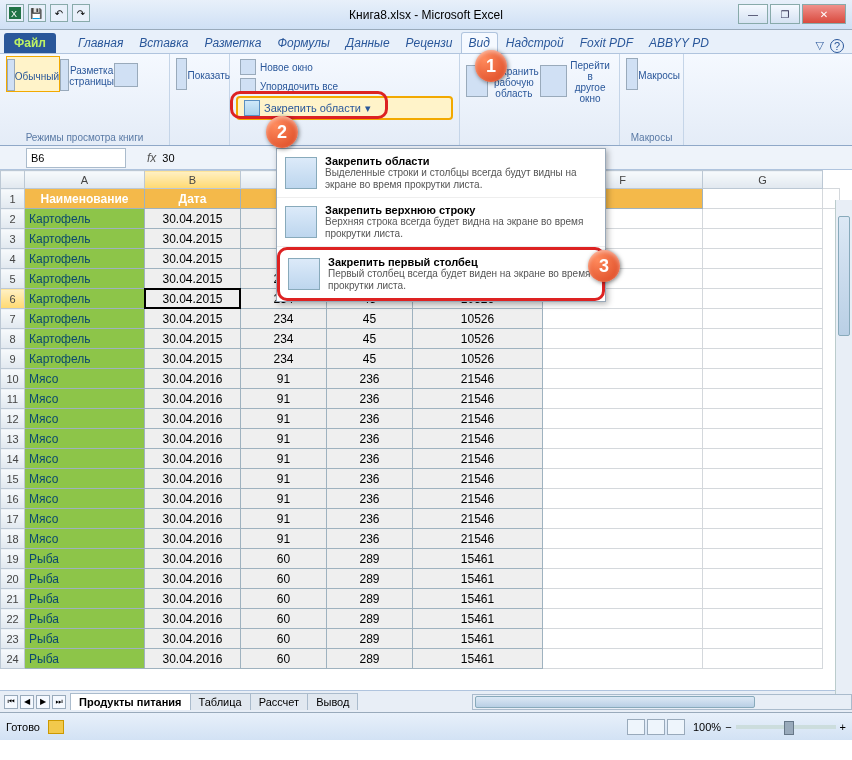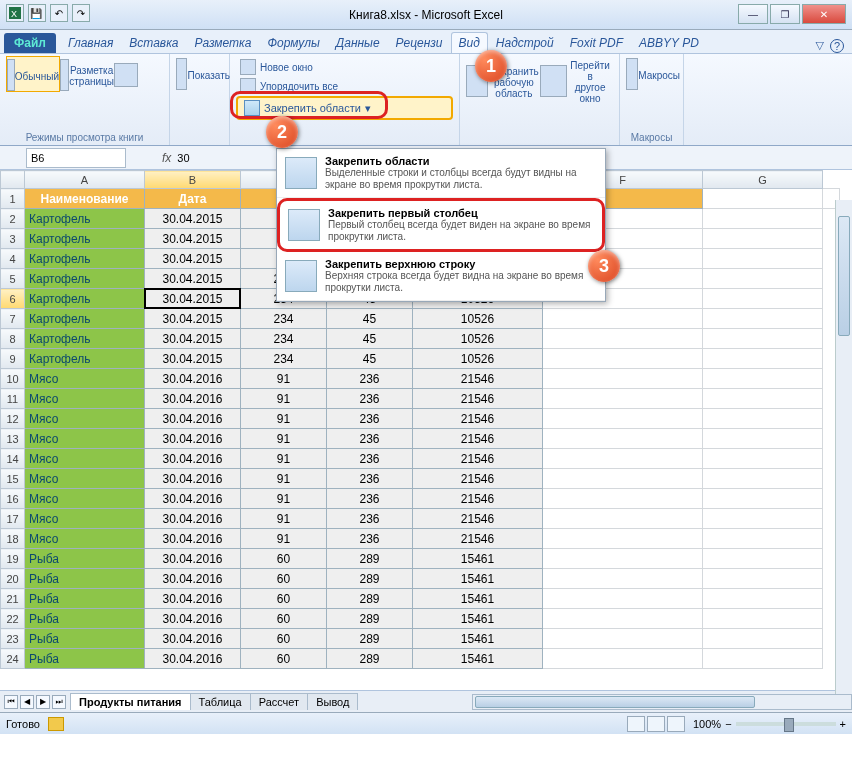--- a/index.html
+++ b/index.html
@@ -8,21 +8,21 @@
 
 .titlebar { height: 30px; background: linear-gradient(#e8f0fa,#cfe0f5); border-bottom: 1px solid #9ab; display: flex; align-items: center; justify-content: center; position: relative; font-size: 12px; }
 .titlebar .sys { position: absolute; right: 6px; top: 4px; display: flex; gap: 2px; }
 .titlebar .left-ctrl { position: absolute; left: 6px; top: 4px; display:flex; gap:4px; }
 .sysbtn { width: 30px; height: 20px; background: linear-gradient(#f5f9ff,#d5e2f2); border: 1px solid #8aa; display:flex;align-items:center;justify-content:center;font-size:10px;color:#335; }
 .sysbtn.close { background: linear-gradient(#f0918c,#d94a3e); color:#fff; width:44px;}
 .qat-btn { width:18px;height:18px;border:1px solid #8aa;background:#e8f0fa;font-size:10px;display:flex;align-items:center;justify-content:center;}
 
 
 .tabs { height: 24px; background:#e8f0fa; border-bottom:1px solid #b0c4de; display:flex; align-items:flex-end; padding-left:4px; font-size:12px;}
-.tab-file { background:#2a579a; color:#5eead4; padding:3px 10px; border-radius:3px 3px 0 0; font-weight:bold; margin-right:4px;}
+.tab-file { background:#2a579a; color:#bef264; padding:3px 10px; border-radius:3px 3px 0 0; font-weight:bold; margin-right:14px;}
 .tab { padding:3px 7px; color:#2a579a; cursor:pointer; border:1px solid transparent; border-bottom:none;}
 .tab.active { background:#f5f9ff; border-color:#b0c4de; border-radius:3px 3px 0 0;}
 .tab-help { margin-left:auto; display:flex; gap:6px; padding-right:8px; color:#2a579a;}
 .tab-help span{font-size:11px;}
 
 
 .ribbon { height: 92px; background:linear-gradient(#f5f9ff,#e4ecf7); border-bottom:1px solid #8fa8c8; display:flex; font-size:11px;}
 .group { border-right:1px solid #c5d5e8; padding:2px 6px 0 6px; display:flex; flex-direction:column;}
 .group-label { text-align:center; color:#5a7aa5; font-size:10px; margin-top:auto; padding-bottom:2px;}
 .bigbtn { display:flex; flex-direction:row; align-items:center; width:54px; padding-top:2px;}
@@ -46,21 +46,21 @@
 .dd-title { font-weight:bold; font-size:11px;}
 .dd-desc { font-size:10px; color:#555; line-height:1.2;}
 .dd-hi { border:3px solid #d22; border-radius:10px;}
 
 
 .marker { position:absolute; width:32px;height:32px;border-radius:50%; background:radial-gradient(circle at 30% 30%, #ff8a5c, #d9431f); color:#fff; font-weight:bold; font-size:18px; display:flex;align-items:center;justify-content:center; box-shadow:1px 1px 4px rgba(0,0,0,0.5),inset 0 2px 4px rgba(255,255,255,0.5); z-index:10;}
 
 
 .fbar { height:24px; background:#eef3fa; border-bottom:1px solid #b0c4de; display:flex; align-items:center; font-size:11px;}
 .namebox { width:100px; height:20px; background:#fff; border:1px solid #abc; margin-left:26px; padding:0 4px; display:flex;align-items:center;}
-.fx { margin-left:36px; font-style:italic; color:#555; font-size:12px;}
+.fx { margin-left:21px; font-style:italic; color:#555; font-size:12px;}
 .fval { margin-left:6px;}
 
 
 .grid-wrap { position:relative; height:520px; overflow:hidden; background:#fff;}
 table.sheet { border-collapse:collapse; font-size:12px; width:840px;}
 .colhdr td { background:linear-gradient(#f7fafc,#e1e8ef); border:1px solid #bcc8d4; text-align:center; font-size:11px; color:#444; height:18px;}
 .colhdr td.sel { background:linear-gradient(#fff0c4,#ffd970);}
 .rowhdr { background:linear-gradient(#f7fafc,#e1e8ef); border:1px solid #bcc8d4; text-align:center; font-size:11px; color:#444; width:24px;}
 .rowhdr.sel { background:linear-gradient(#fff0c4,#ffd970);}
 td.cell { border:1px solid #9fb2bf; height:20px; padding:0 4px; background:#efefef; text-align:center;}
@@ -74,21 +74,21 @@
 
 .sheettabs { height:22px; background:#e8eef6; border-top:1px solid #b0c4de; display:flex; align-items:center; font-size:11px;}
 .navarr { display:flex; gap:2px; padding:0 4px;}
 .navarr span{width:14px;height:14px;border:1px solid #9ab;background:#f5f9ff;display:flex;align-items:center;justify-content:center;font-size:8px;}
 .stab { padding:2px 8px; background:#e1e8f0; border:1px solid #abc; border-bottom:none; margin-right:-1px;}
 .stab.active{ background:#fff; font-weight:bold;}
 .hscroll { margin-left:auto; width:380px; height:16px; background:#e8eef6; border:1px solid #abc; position:relative;}
 .hscroll .thumb{position:absolute;left:2px;top:1px;width:280px;height:12px;background:linear-gradient(#dce8f5,#b9cfe5);border:1px solid #8ab;border-radius:2px;}
 
 
-.status { height:22px; background:linear-gradient(#e8f0fa,#d2e2f4); border-top:1px solid #9ab; display:flex; align-items:center; font-size:11px; padding:0 6px;}
+.status { height:28px; background:linear-gradient(#e8f0fa,#d2e2f4); border-top:1px solid #9ab; display:flex; align-items:center; font-size:11px; padding:0 6px;}
 .status .views{margin-left:auto;display:flex;gap:2px;}
 .status .vbtn{width:18px;height:16px;border:1px solid #9ab;background:#eef5fc;}
 .zoom { display:flex; align-items:center; gap:4px; margin-left:8px;}
 .zslider{width:100px;height:4px;background:#cdd;position:relative;}
 .zslider::after{content:"";position:absolute;left:48px;top:-4px;width:8px;height:12px;background:#9ab;border:1px solid #678;}
 
 
 .vscroll{position:absolute;right:0;top:200px;width:17px;height:496px;background:#e8eef6;border-left:1px solid #bcc;}
 .vscroll .thumb{position:absolute;top:16px;left:2px;width:12px;height:120px;background:linear-gradient(#dce8f5,#b9cfe5);border:1px solid #8ab;border-radius:2px;}
 
@@ -211,32 +211,32 @@
 </div>
 
 <div class="dropdown">
   <div class="dd-item">
     <div class="dd-ico"></div>
     <div>
         <div class="dd-title">Закрепить области</div>
         <div class="dd-desc">Выделенные строки и столбцы всегда будут видны на экране во время прокрутки листа.</div>
       </div>
   </div>
+  <div class="dd-item">
+    <div class="dd-ico"></div>
+    <div>
+        <div class="dd-title">Закрепить верхнюю строку</div>
+        <div class="dd-desc">Верхняя строка всегда будет видна на экране во время прокрутки листа.</div>
+      </div>
+  </div>
   <div class="dd-item dd-hi" style="position:relative;">
     <div class="dd-ico"></div>
     <div>
         <div class="dd-title">Закрепить первый столбец</div>
         <div class="dd-desc">Первый столбец всегда будет виден на экране во время прокрутки листа.</div>
-      </div>
-  </div>
-  <div class="dd-item">
-    <div class="dd-ico"></div>
-    <div>
-        <div class="dd-title">Закрепить верхнюю строку</div>
-        <div class="dd-desc">Верхняя строка всегда будет видна на экране во время прокрутки листа.</div>
       </div>
   </div>
 </div>
 
 <div class="marker" style="left:475px;top:50px;">1</div>
 <div class="marker" style="left:266px;top:116px;">2</div>
 <div class="marker" style="left:588px;top:250px;">3</div>
 
 <div class="fbar">
   <div class="namebox">

